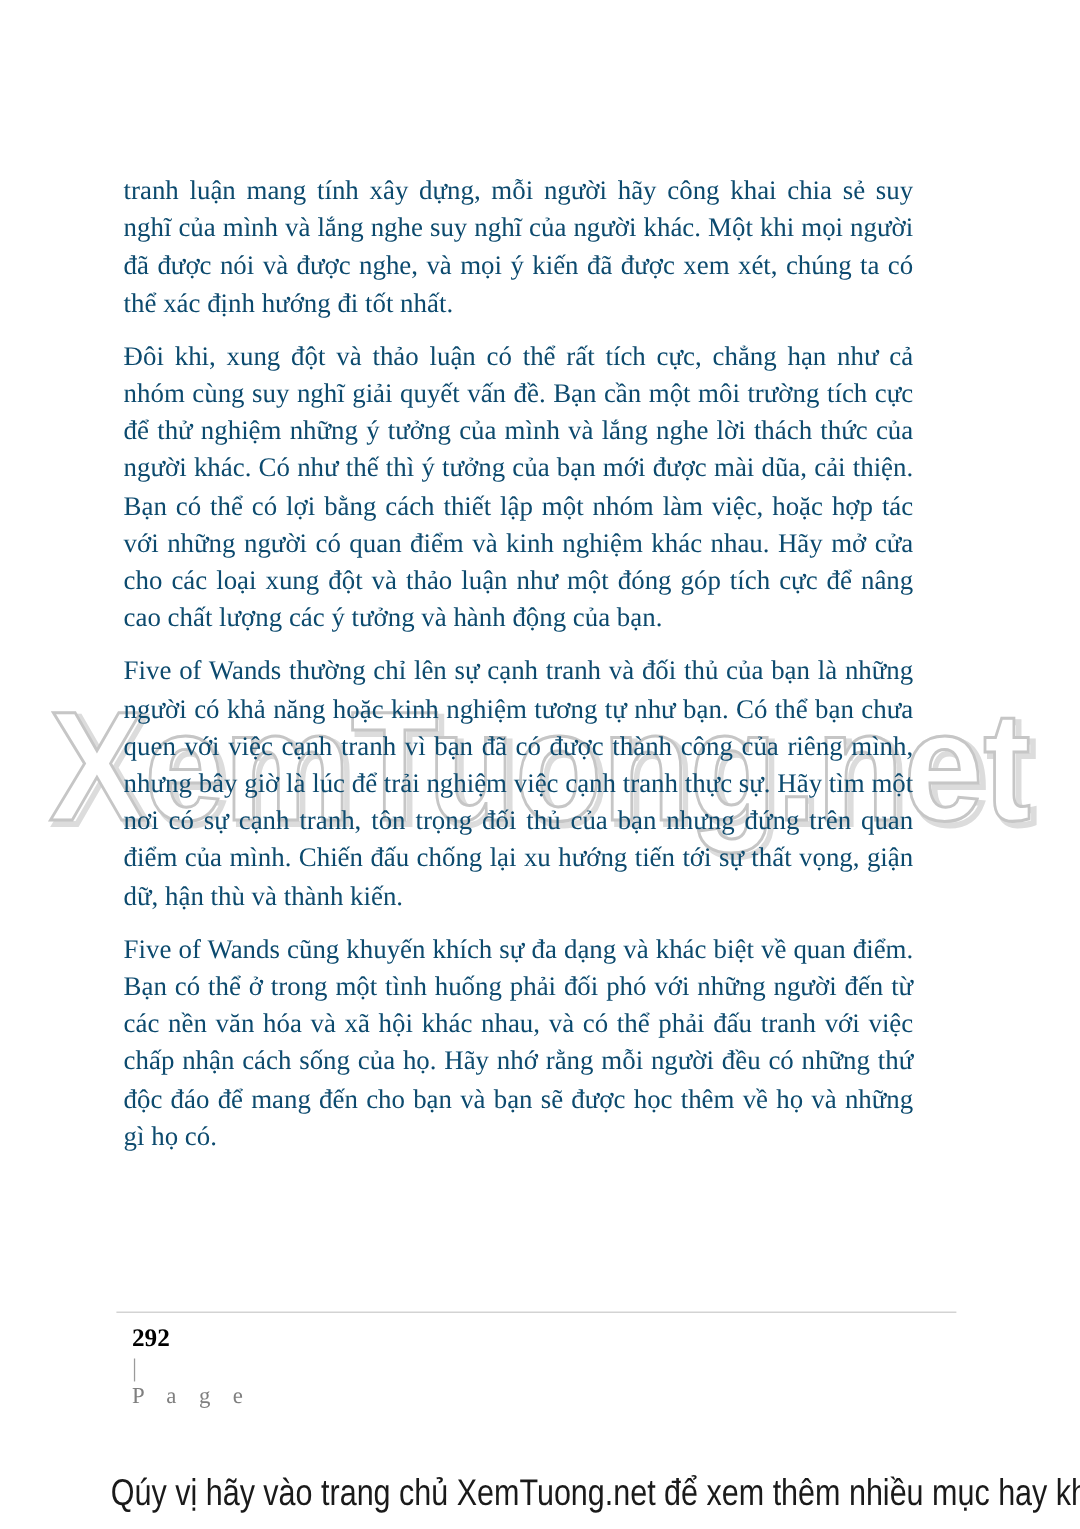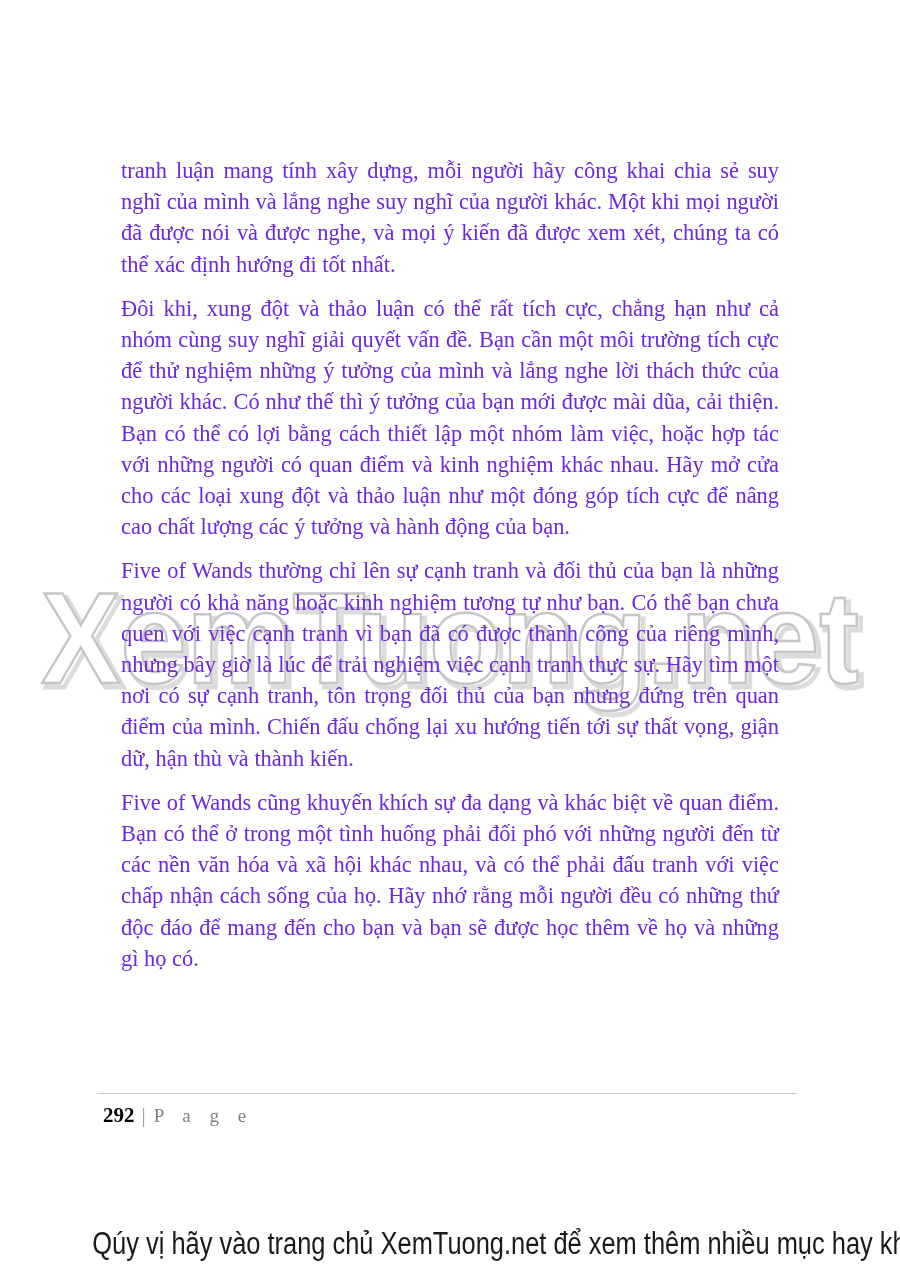--- a/index.html
+++ b/index.html
@@ -15,24 +15,23 @@
   
   .watermark {
     position: absolute;
     left: 0; top: 552px;
     width: 900px; height: 190px;
     pointer-events: none;
   }
 
   .content {
     position: absolute;
-    left: 121px; top: 143px;
+    left: 103px; top: 143px;
     width: 658px;
-    color: #6d28d9;
-    margin-top: 12px;
+    color: #0c4a6e;
   }
   .content p {
     margin: 0 0 13px 0;
     font-size: 22.4px;
     line-height: 31.2px;
     text-align: justify;
     text-justify: inter-word;
   }
 
   .page-footer {
@@ -42,20 +41,21 @@
   }
   .page-footer .rule {
     height: 1px;
     background: #c9c9c9;
   }
   .pagenum-row {
     margin-top: 9px;
     padding-left: 6px;
     display: flex;
     align-items: baseline;
+    flex-direction: column;
   }
   .pagenum-row .num {
     font-weight: bold;
     font-size: 21px;
     color: #000000;
   }
   .pagenum-row .sep {
     color: #9a9a9a;
     font-size: 21px;
     margin: 0 8px 0 7px;

